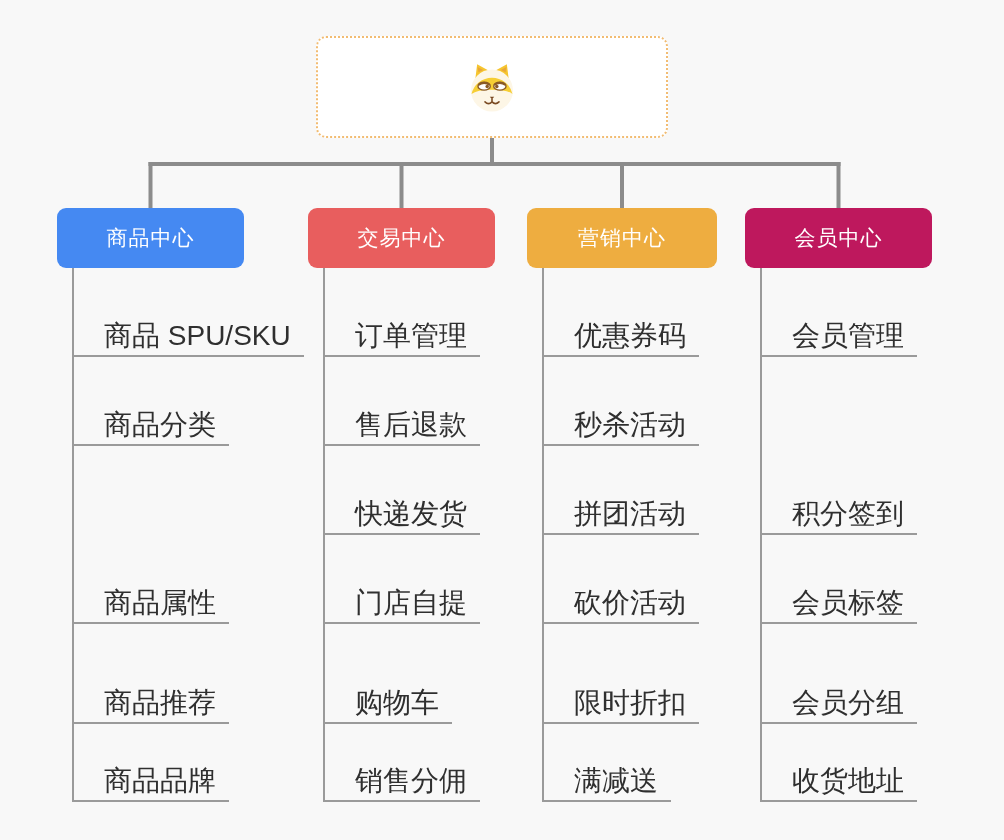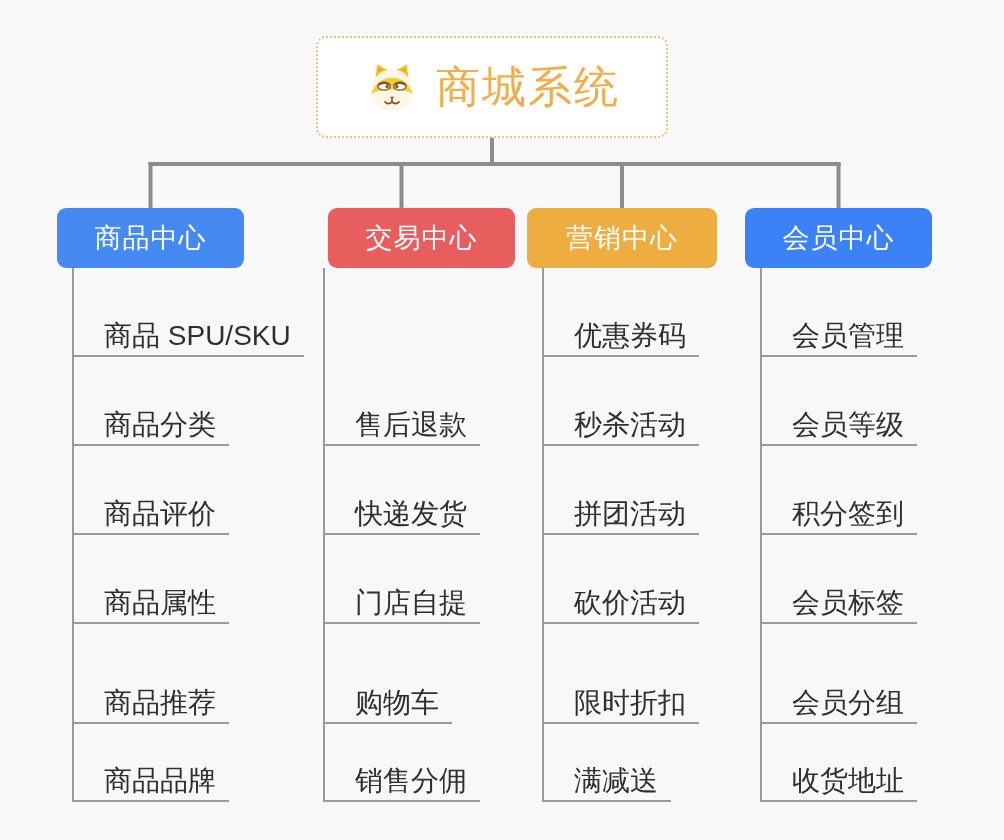--- a/index.html
+++ b/index.html
@@ -22,21 +22,21 @@
 
   
   .branch{position:absolute;top:208px;}
   .branch.b0{left:57px;width:187px;}
   .branch.b1{left:308px;width:187px;}
   .branch.b2{left:527px;width:190px;}
   .branch.b3{left:745px;width:187px;}
 
   .branch-node{
     height:60px;border-radius:9px;width:100%;
-    color:#ffffff;font-size:27px;letter-spacing:1px;
+    color:#ffffff;font-size:21px;letter-spacing:1px;
     display:flex;align-items:center;justify-content:center;
   }
   .spine{
     position:absolute;left:15px;top:60px;width:2px;height:534px;
     background:#9a9a9a;
   }
   .leaf{
     position:absolute;left:16px;height:42px;line-height:46px;
     padding:0 13px 0 31px;white-space:nowrap;width:max-content;
     border-bottom:2px solid #9a9a9a;
@@ -75,59 +75,57 @@
       <ellipse cx="23" cy="31" rx="7" ry="4.6" fill="#ffffff" stroke="#8a5a26" stroke-width="1.6"></ellipse>
       <ellipse cx="41" cy="31" rx="7" ry="4.6" fill="#ffffff" stroke="#8a5a26" stroke-width="1.6"></ellipse>
       <path d="M16.5 29.5 q6.5 -4.5 13 0" fill="none" stroke="#8a5a26" stroke-width="2.4"></path>
       <path d="M34.5 29.5 q6.5 -4.5 13 0" fill="none" stroke="#8a5a26" stroke-width="2.4"></path>
       <circle cx="26.5" cy="31.5" r="2" fill="#8a5a26"></circle>
       <circle cx="37.5" cy="31.5" r="2" fill="#8a5a26"></circle>
 
       <path d="M29.5 43 h5 l-2.5 3 Z" fill="#7a4a22"></path>
       <path d="M32 46 v3 M32 49 q-4 4 -8 0 M32 49 q4 4 8 0" fill="none" stroke="#7a4a22" stroke-width="1.8" stroke-linecap="round"></path>
     </svg>
-    <span class="root-title">商城系统</span>
   </div>
 
   <div class="branch b0">
     <div class="branch-node" style="background: rgb(69, 137, 242);">商品中心</div>
     <div class="spine"></div>
     <div class="leaf r0">商品 SPU/SKU</div>
     <div class="leaf r1">商品分类</div>
-    <div class="leaf r2">商品评价</div>
     <div class="leaf r3">商品属性</div>
     <div class="leaf r4">商品推荐</div>
     <div class="leaf r5">商品品牌</div>
   </div>
 
   <div class="branch b1">
-    <div class="branch-node" style="background: rgb(232, 94, 94); margin-left: 20px;">交易中心</div>
+    <div class="branch-node" style="background: rgb(232, 94, 94);">交易中心</div>
     <div class="spine"></div>
+    <div class="leaf r0">订单管理</div>
     <div class="leaf r1">售后退款</div>
     <div class="leaf r2">快递发货</div>
     <div class="leaf r3">门店自提</div>
     <div class="leaf r4">购物车</div>
     <div class="leaf r5">销售分佣</div>
   </div>
 
   <div class="branch b2">
     <div class="branch-node" style="background: rgb(238, 173, 64);">营销中心</div>
     <div class="spine"></div>
     <div class="leaf r0">优惠券码</div>
     <div class="leaf r1">秒杀活动</div>
     <div class="leaf r2">拼团活动</div>
     <div class="leaf r3">砍价活动</div>
     <div class="leaf r4">限时折扣</div>
     <div class="leaf r5">满减送</div>
   </div>
 
   <div class="branch b3">
-    <div class="branch-node" style="background: #3b82f6;">会员中心</div>
+    <div class="branch-node" style="background: #be185d;">会员中心</div>
     <div class="spine"></div>
     <div class="leaf r0">会员管理</div>
-    <div class="leaf r1">会员等级</div>
     <div class="leaf r2">积分签到</div>
     <div class="leaf r4">会员分组</div>
     <div class="leaf r3">会员标签</div>
     <div class="leaf r5">收货地址</div>
   </div>
 
 </div>
 
 </body></html>

